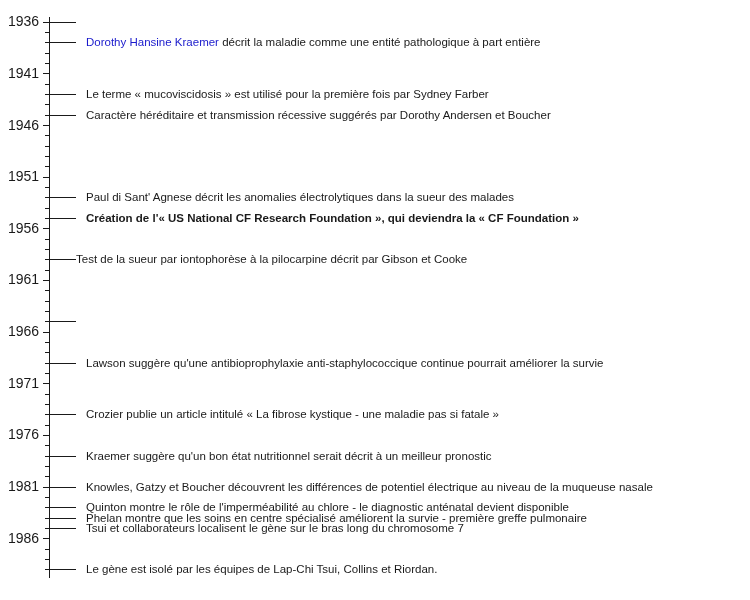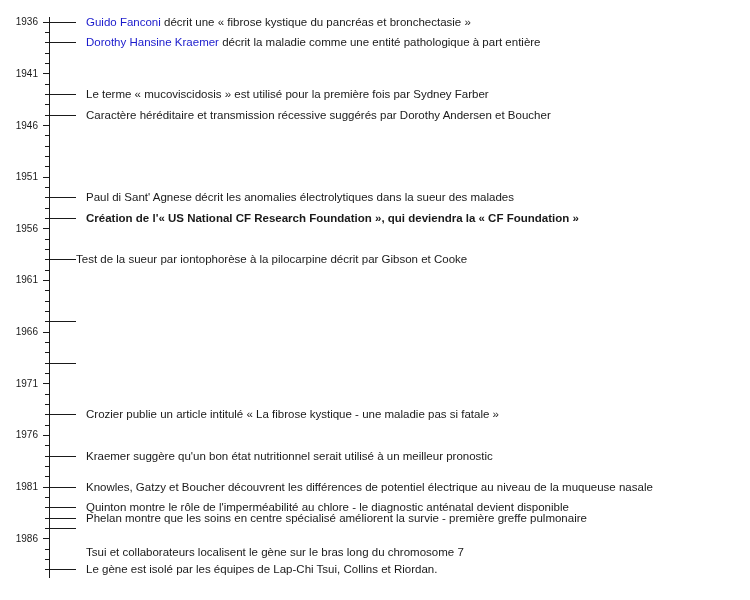--- a/index.html
+++ b/index.html
@@ -15,21 +15,21 @@
     width:1px;
     background:#1a1a1a;
   }
   .tick{
     position:absolute;
     height:1px;
     background:#1a1a1a;
   }
   .year-label{
     position:absolute;
-    font-size:10px;
+    font-size:14px;
     color:#1a1a1a;
     text-align:right;
     width:30px;
     line-height:11px;
   }
   .event-dash{
     position:absolute;
     height:1px;
     background:#1a1a1a;
   }
@@ -109,42 +109,42 @@
     <div class="tick" style="left: 45px; width: 4px; top: 496.88px;"></div>
     <div class="tick" style="left: 45px; width: 4px; top: 507.21px;"></div>
     <div class="tick" style="left: 45px; width: 4px; top: 517.54px;"></div>
     <div class="tick" style="left: 45px; width: 4px; top: 527.87px;"></div>
     <div class="tick" style="left: 43px; width: 6px; top: 538.2px;"></div>
     <div class="year-label" style="left: 8px; top: 532.7px;">1986</div>
     <div class="tick" style="left: 45px; width: 4px; top: 548.53px;"></div>
     <div class="tick" style="left: 45px; width: 4px; top: 558.86px;"></div>
     <div class="tick" style="left: 45px; width: 4px; top: 569.19px;"></div>
     <div class="event-dash" style="left: 49px; width: 27px; top: 21.7px;"></div>
-    <div class="event-label" style="left: 86px; top: 15.7px;"><span class="person-link">Guido Fanconi</span><span> décrit une « fibrose kystique du pancréas et bronchectasie »</span></div>
     <div class="event-dash" style="left: 49px; width: 27px; top: 42.36px;"></div>
     <div class="event-label" style="left: 86px; top: 36.36px;"><span class="person-link">Dorothy Hansine Kraemer</span><span> décrit la maladie comme une entité pathologique à part entière</span></div>
     <div class="event-dash" style="left: 49px; width: 27px; top: 94.01px;"></div>
     <div class="event-label" style="left: 86px; top: 88.01px;"><span>Le terme « mucoviscidosis » est utilisé pour la première fois par Sydney Farber</span></div>
     <div class="event-dash" style="left: 49px; width: 27px; top: 114.67px;"></div>
     <div class="event-label" style="left: 86px; top: 108.67px;"><span>Caractère héréditaire et transmission récessive suggérés par Dorothy Andersen et Boucher</span></div>
     <div class="event-dash" style="left: 49px; width: 27px; top: 197.31px;"></div>
     <div class="event-label" style="left: 86px; top: 191.31px;"><span>Paul di Sant' Agnese décrit les anomalies électrolytiques dans la sueur des malades</span></div>
     <div class="event-dash" style="left: 49px; width: 27px; top: 217.97px;"></div>
     <div class="event-label" style="left: 86px; top: 211.97px; font-weight: bold;"><span>Création de l'« US National CF Research Foundation », qui deviendra la « CF Foundation »</span></div>
     <div class="event-dash" style="left: 49px; width: 27px; top: 259.29px;"></div>
     <div class="event-label" style="left: 76px; top: 253.29px;"><span>Test de la sueur par iontophorèse à la pilocarpine décrit par Gibson et Cooke</span></div>
     <div class="event-dash" style="left: 49px; width: 27px; top: 321.27px;"></div>
     <div class="event-dash" style="left: 49px; width: 27px; top: 362.59px;"></div>
+    <div class="event-label" style="left: 86px; top: 356.59px;"><span>Lawson suggère qu'une antibioprophylaxie anti-staphylococcique continue pourrait améliorer la survie</span></div>
     <div class="event-dash" style="left: 49px; width: 27px; top: 414.24px;"></div>
     <div class="event-label" style="left: 86px; top: 408.24px;"><span>Crozier publie un article intitulé « La fibrose kystique - une maladie pas si fatale »</span></div>
     <div class="event-dash" style="left: 49px; width: 27px; top: 455.56px;"></div>
-    <div class="event-label" style="left: 86px; top: 449.56px;"><span>Kraemer suggère qu'un bon état nutritionnel serait utilisé à un meilleur pronostic</span></div>
+    <div class="event-label" style="left: 86px; top: 449.56px;"><span>Kraemer suggère qu'un bon état nutritionnel serait décrit à un meilleur pronostic</span></div>
     <div class="event-dash" style="left: 49px; width: 27px; top: 486.55px;"></div>
     <div class="event-label" style="left: 86px; top: 480.55px;"><span>Knowles, Gatzy et Boucher découvrent les différences de potentiel électrique au niveau de la muqueuse nasale</span></div>
     <div class="event-dash" style="left: 49px; width: 27px; top: 507.21px;"></div>
     <div class="event-label" style="left: 86px; top: 501.21px;"><span>Quinton montre le rôle de l'imperméabilité au chlore - le diagnostic anténatal devient disponible</span></div>
     <div class="event-dash" style="left: 49px; width: 27px; top: 517.54px;"></div>
     <div class="event-label" style="left: 86px; top: 511.54px;"><span>Phelan montre que les soins en centre spécialisé améliorent la survie - première greffe pulmonaire</span></div>
     <div class="event-dash" style="left: 49px; width: 27px; top: 527.87px;"></div>
-    <div class="event-label" style="left: 86px; top: 521.87px; margin-top: 24px;"><span>Tsui et collaborateurs localisent le gène sur le bras long du chromosome 7</span></div>
+    <div class="event-label" style="left: 86px; top: 521.87px;"><span>Tsui et collaborateurs localisent le gène sur le bras long du chromosome 7</span></div>
     <div class="event-dash" style="left: 49px; width: 27px; top: 569.19px;"></div>
     <div class="event-label" style="left: 86px; top: 563.19px;"><span>Le gène est isolé par les équipes de Lap-Chi Tsui, Collins et Riordan.</span></div>
   </div>
 
 </body></html>

